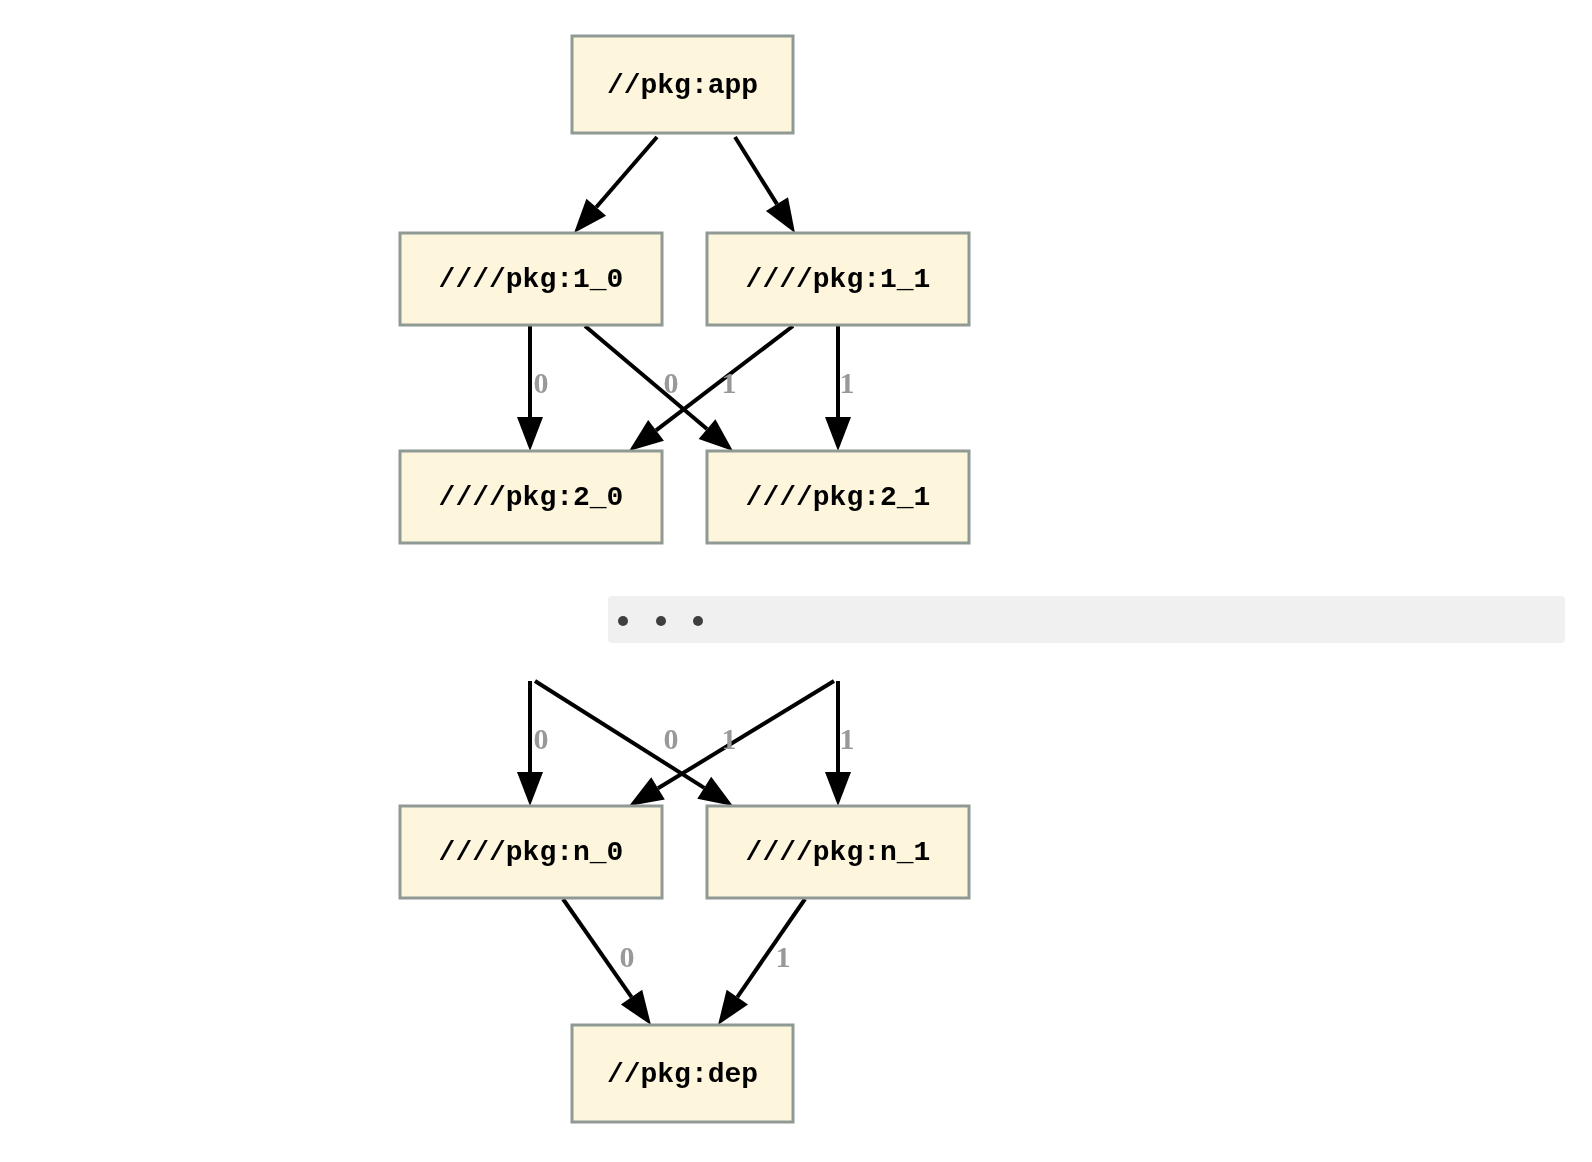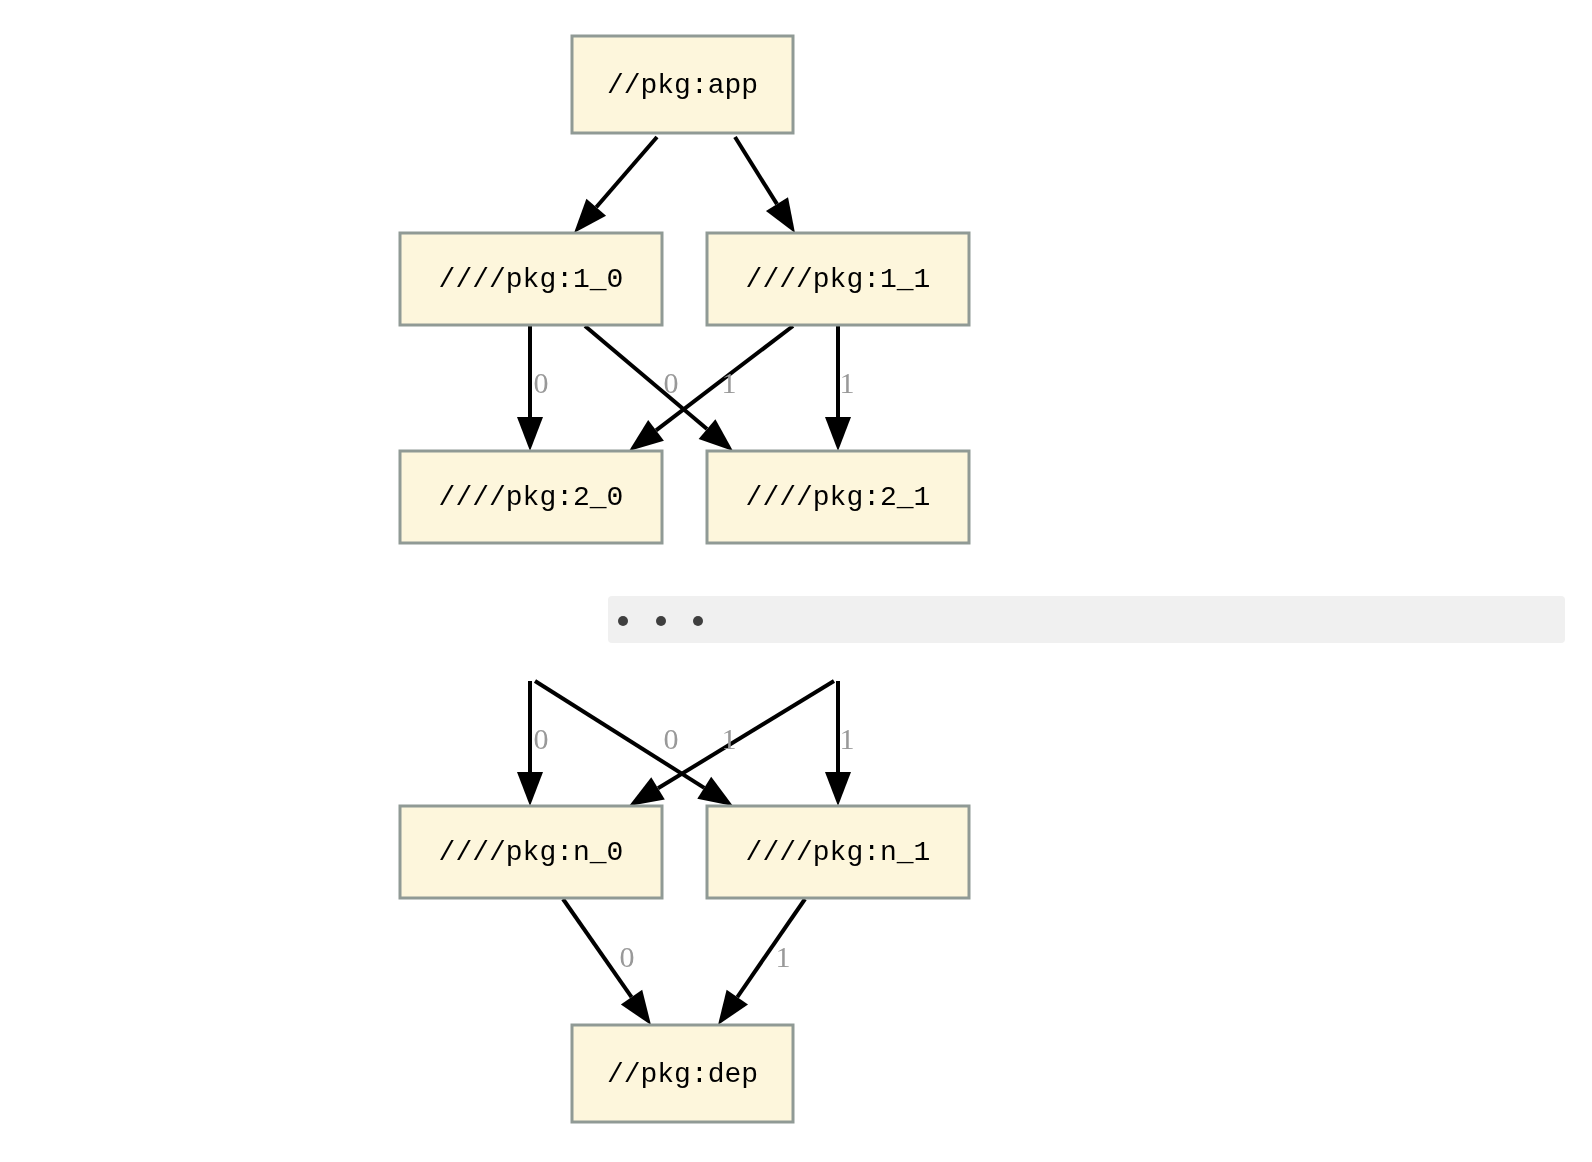--- a/index.html
+++ b/index.html
@@ -7,20 +7,21 @@
     padding: 0;
     background: #ffffff;
   }
   #stage {
     position: relative;
     width: 1592px;
     height: 1162px;
     background: #ffffff;
     overflow: hidden;
     font-family: "Liberation Mono", "DejaVu Sans Mono", monospace;
+    font-weight: bold;
   }
   svg.graph {
     position: absolute;
     left: 0;
     top: 0;
     width: 1592px;
     height: 1162px;
   }
   .node-rect {
     fill: #fdf6dc;

